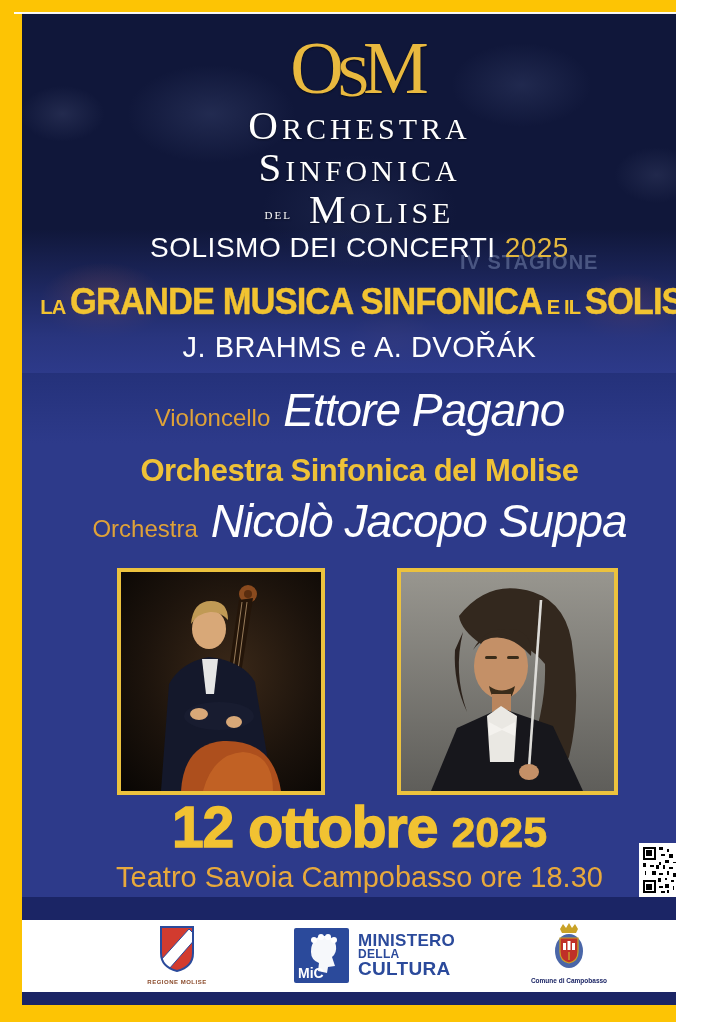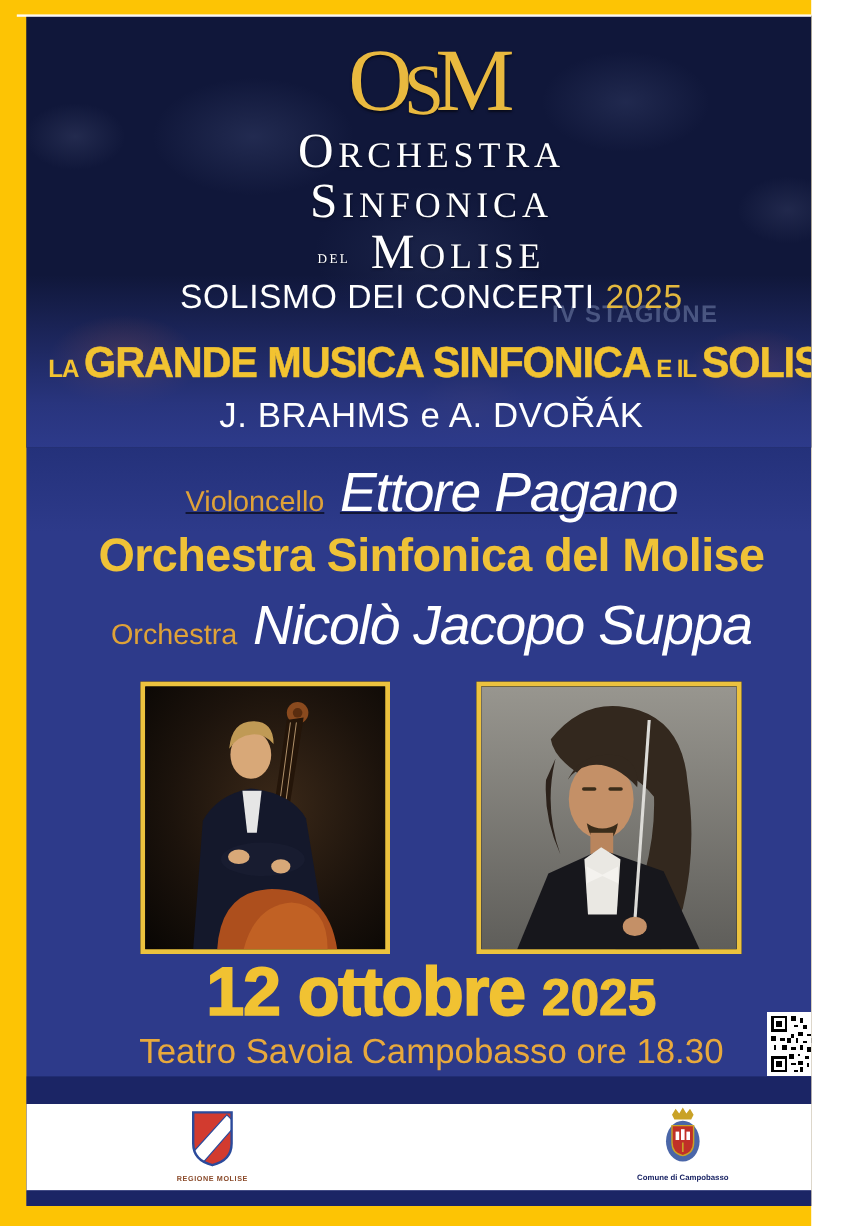--- a/index.html
+++ b/index.html
@@ -47,23 +47,23 @@
             font-weight:700;white-space:nowrap;z-index:2;transform:scaleX(.96);
             transform-origin:50% 50%;letter-spacing:-1px;}
   .headline .big{font-size:36px;-webkit-text-stroke:.4px #F2C331;}
   .headline .small{font-size:21px;margin:0 5px;}
   .composers{position:absolute;top:318px;left:0;right:0;text-align:center;color:#fff;
              font-weight:400;font-size:29px;letter-spacing:.5px;z-index:2;}
 
   .perfline{position:absolute;left:0;right:0;text-align:center;white-space:nowrap;z-index:2;}
   .role{color:#DFA238;font-size:24px;margin-right:13px;}
   .bigname{color:#fff;font-size:46px;font-style:italic;letter-spacing:-1px;}
-  .perf1{top:370px;text-decoration:underline;}
-  .orchline{position:absolute;top:429px;left:0;right:0;text-align:center;color:#EFC237;
-            font-weight:700;font-size:39px;letter-spacing:-.5px;z-index:2;white-space:nowrap;}
+  .perf1{top:370px;}
+  .orchline{position:absolute;top:440px;left:0;right:0;text-align:center;color:#EFC237;
+            font-weight:700;font-size:31px;letter-spacing:-.5px;z-index:2;white-space:nowrap;}
   .perf2{top:481px;}
 
   .photo{position:absolute;top:555px;height:227px;border:4px solid #ECC23E;box-sizing:border-box;
          background:#000;}
   .photo svg{display:block;}
   .photo-left{left:95px;width:208px;}
   .photo-right{left:375px;width:221px;}
 
   .date{position:absolute;top:781px;left:0;right:0;text-align:center;z-index:2;white-space:nowrap;}
   .date .day{font-size:57px;font-weight:700;color:#F1C232;letter-spacing:-1px;
@@ -222,20 +222,35 @@
               </clipPath>
             </defs>
           <path d="M5,3 h32 v26 q0,14 -16,18 q-16,-4 -16,-18z" fill="#d23b2f"></path>
           <path d="M5,36 L33,5 L41,13 L13,45 z" fill="#fff" stroke="#2b4a9b" stroke-width="1" clip-path="url(#shieldClip)"></path>
           <path d="M5,3 h32 v26 q0,14 -16,18 q-16,-4 -16,-18z" fill="none" stroke="#2b4a9b" stroke-width="2"></path>
         </svg>
         <div class="cap">REGIONE MOLISE</div>
       </div>
 
       <div class="logo-mic">
+        <div class="mic-box">
+          <svg width="55" height="55" viewBox="0 0 55 55">
+            <path d="M19,15 q3,-8 13,-7 q9,1 10,10 q1,7 -4,11 l3,9 l-7,1 l-1,6 l-9,-2 l1,-8 q-8,-3 -8,-11 q0,-6 2,-9z" fill="#fff" opacity=".96"></path>
+            <circle cx="20" cy="12" r="3" fill="#fff"></circle>
+              <circle cx="27" cy="9" r="3" fill="#fff"></circle>
+              <circle cx="34" cy="9" r="3" fill="#fff"></circle>
+              <circle cx="40" cy="12" r="3" fill="#fff"></circle>
+          </svg>
+          <span class="mic-word">MiC</span>
+        </div>
+        <div class="ministero">
+          <span class="m1">MINISTERO</span>
+          <span class="m2">DELLA</span>
+          <span class="m3">CULTURA</span>
+        </div>
       </div>
 
       <div class="logo-comune">
         <svg width="40" height="52" viewBox="0 0 40 52">
           <path d="M11,7 l3,-5 l3,4 l3,-5 l3,5 l3,-4 l3,5 l-2,4 l-14,0z" fill="#c9a227"></path>
           <ellipse cx="20" cy="29" rx="14" ry="17" fill="#4a66a8"></ellipse>
           <path d="M11,16 h18 v14 q0,9 -9,11 q-9,-2 -9,-11z" fill="#c03028" stroke="#c9a227" stroke-width="1.2"></path>
           <rect x="14" y="21" width="3" height="7" fill="#fff"></rect>
           <rect x="18.5" y="19" width="3" height="9" fill="#fff"></rect>
           <rect x="23" y="21" width="3" height="7" fill="#fff"></rect>

